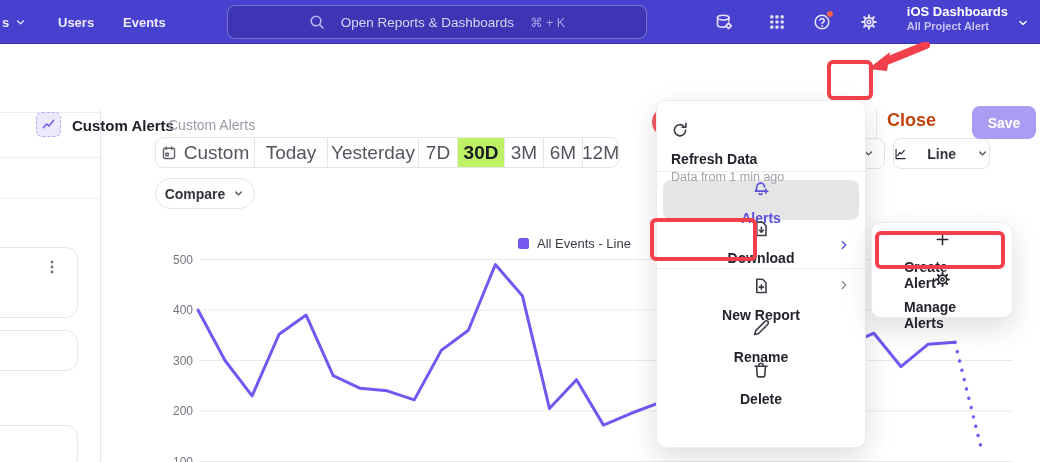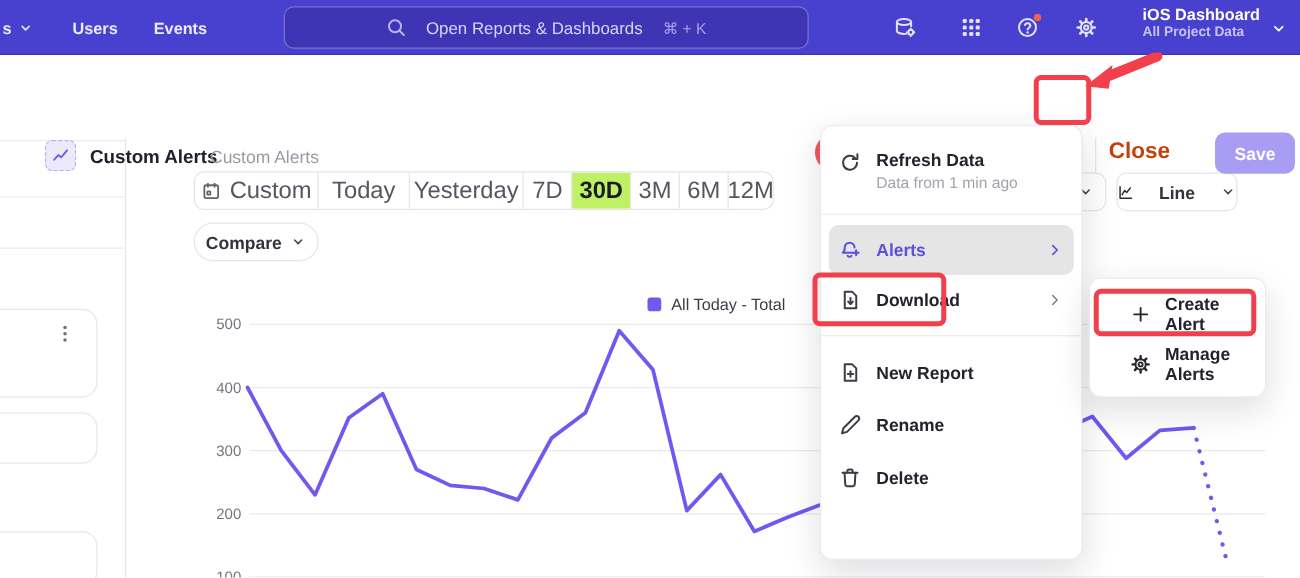--- a/index.html
+++ b/index.html
@@ -66,21 +66,21 @@
   
   #chart{position:absolute;left:0;top:0;width:1040px;height:462px;z-index:1;pointer-events:none;}
   .legend{position:absolute;left:518px;top:236px;display:flex;align-items:center;gap:8px;z-index:2;}
   .legend-sq{width:11px;height:11px;border-radius:2.5px;background:var(--accent);}
   .legend-label{font-size:13px;color:#3C3C46;}
   
   .menu{position:absolute;left:656px;top:100px;width:210px;height:348px;background:#fff;
     border:1px solid #ECECF0;border-radius:10px;box-shadow:0 10px 28px rgba(20,20,43,.14);
     z-index:30;padding-top:10px;}
   .menu-item{display:flex;align-items:center;gap:12px;padding:0 14px;height:40px;cursor:pointer;
-    font-size:14px;font-weight:600;color:#23232E;}
+    font-size:14px;font-weight:600;color:#23232E;flex-direction:column;}
   .menu-item .mi-ico{width:18px;height:18px;color:#3C3C46;flex:0 0 auto;}
   .menu-item .mi-ico svg{width:18px;height:18px;display:block;}
   .menu-item.two{height:52px;align-items:flex-start;padding-top:9px;}
   .menu-item.two .mi-ico{margin-top:1px;}
   .mi-sub{font-size:12.5px;font-weight:400;color:var(--sub);margin-top:3px;}
   .mi-right{margin-left:auto;font-size:13px;color:#9A9AA4;display:flex;align-items:center;}
   .mi-chev{width:14px;height:14px;color:#8A8A94;}
   .menu-item.active{background:#e5e5e5;border-radius:8px;margin:0 6px;padding:0 8px;
     color:var(--menu-purple);}
   .menu-item.active .mi-ico,.menu-item.active .mi-chev{color:var(--menu-purple);}
@@ -112,21 +112,21 @@
     <line x1="200" x2="1012" y1="411" y2="411" stroke="#E9EAEC" stroke-width="1"></line>
     <text x="193" y="415" text-anchor="end" fill="#74747E" stroke="none" font-size="12" font-family="&quot;Liberation Sans&quot;,sans-serif">200</text>
     <line x1="200" x2="1012" y1="461.5" y2="461.5" stroke="#E9EAEC" stroke-width="1"></line>
     <text x="193" y="465.5" text-anchor="end" fill="#74747E" stroke="none" font-size="12" font-family="&quot;Liberation Sans&quot;,sans-serif">100</text>
     <polyline points="198,310 225.0344827586207,360.5 252.0689655172414,395.85 279.1034482758621,334.24 306.1379310344828,315.05 333.1724137931035,375.65 360.2068965517241,388.275 387.2413793103448,390.8 414.2758620689655,399.89 441.3103448275862,350.4 468.3448275862069,330.2 495.37931034482756,264.55 522.4137931034483,295.86 549.448275862069,408.475 576.4827586206897,379.69 603.5172413793103,425.14 630.551724137931,413.525 657.5862068965517,403.425 684.6206896551724,380.7 711.6551724137931,390.8 738.6896551724138,370.6 765.7241379310345,355.45 792.7586206896551,360.5 819.7931034482758,345.35 846.8275862068965,345.35 873.8620689655172,333.23 900.8965517241379,366.56 927.9310344827586,344.34000000000003 954.9655172413793,342.32" stroke="#7456F0" stroke-width="3" fill="none" stroke-linejoin="round"></polyline>
     <polyline points="954.9655172413793,342.32 982,451.4" stroke="#7456F0" stroke-width="3.4" fill="none" stroke-linecap="round" stroke-dasharray="0.1 9.5"></polyline>
   </svg>
 
 <div class="legend">
   <span class="legend-sq"></span>
-  <span class="legend-label">All Today - Total</span>
+  <span class="legend-label">All Events - Line</span>
 </div>
 
 <div class="nav">
   <div class="nav-item" style="left:2px;">
     <span>s</span>
     <svg class="chev" style="color:#EDEBFE" viewBox="0 0 16 16">
         <path d="M4.5 6.2 8 9.7l3.5-3.5"></path>
       </svg>
   </div>
   <div class="nav-item" style="left:58px;">
@@ -179,22 +179,22 @@
   <span class="nav-ico" style="left:860px;">
     <svg viewBox="0 0 18 18">
         <circle cx="9" cy="9" r="4.4"></circle>
         <circle cx="9" cy="9" r="1.7"></circle>
         <g stroke-width="2.1">
           <path d="M13.6 9h2.2M4.4 9H2.2M9 4.4V2.2M9 13.6v2.2M12.25 5.75l1.56-1.56M5.75 12.25l-1.56 1.56M12.25 12.25l1.56 1.56M5.75 5.75 4.19 4.19"></path>
         </g>
       </svg>
   </span>
   <div class="project">
-    <div class="p-name">iOS Dashboard</div>
-    <div class="p-scope">All Project Data</div>
+    <div class="p-name">iOS Dashboards</div>
+    <div class="p-scope">All Project Alert</div>
   </div>
   <svg class="project-chev" viewBox="0 0 16 16">
       <path d="M4.5 6.2 8 9.7l3.5-3.5"></path>
     </svg>
 </div>
 
 <div class="ph">
   <span class="title-ico">
     <svg width="15" height="15" viewBox="0 0 16 16" style="color:#6C5CE7">
         <polyline points="2.5,11.5 6,7.5 8.5,9.5 13.5,3.5"></polyline>

